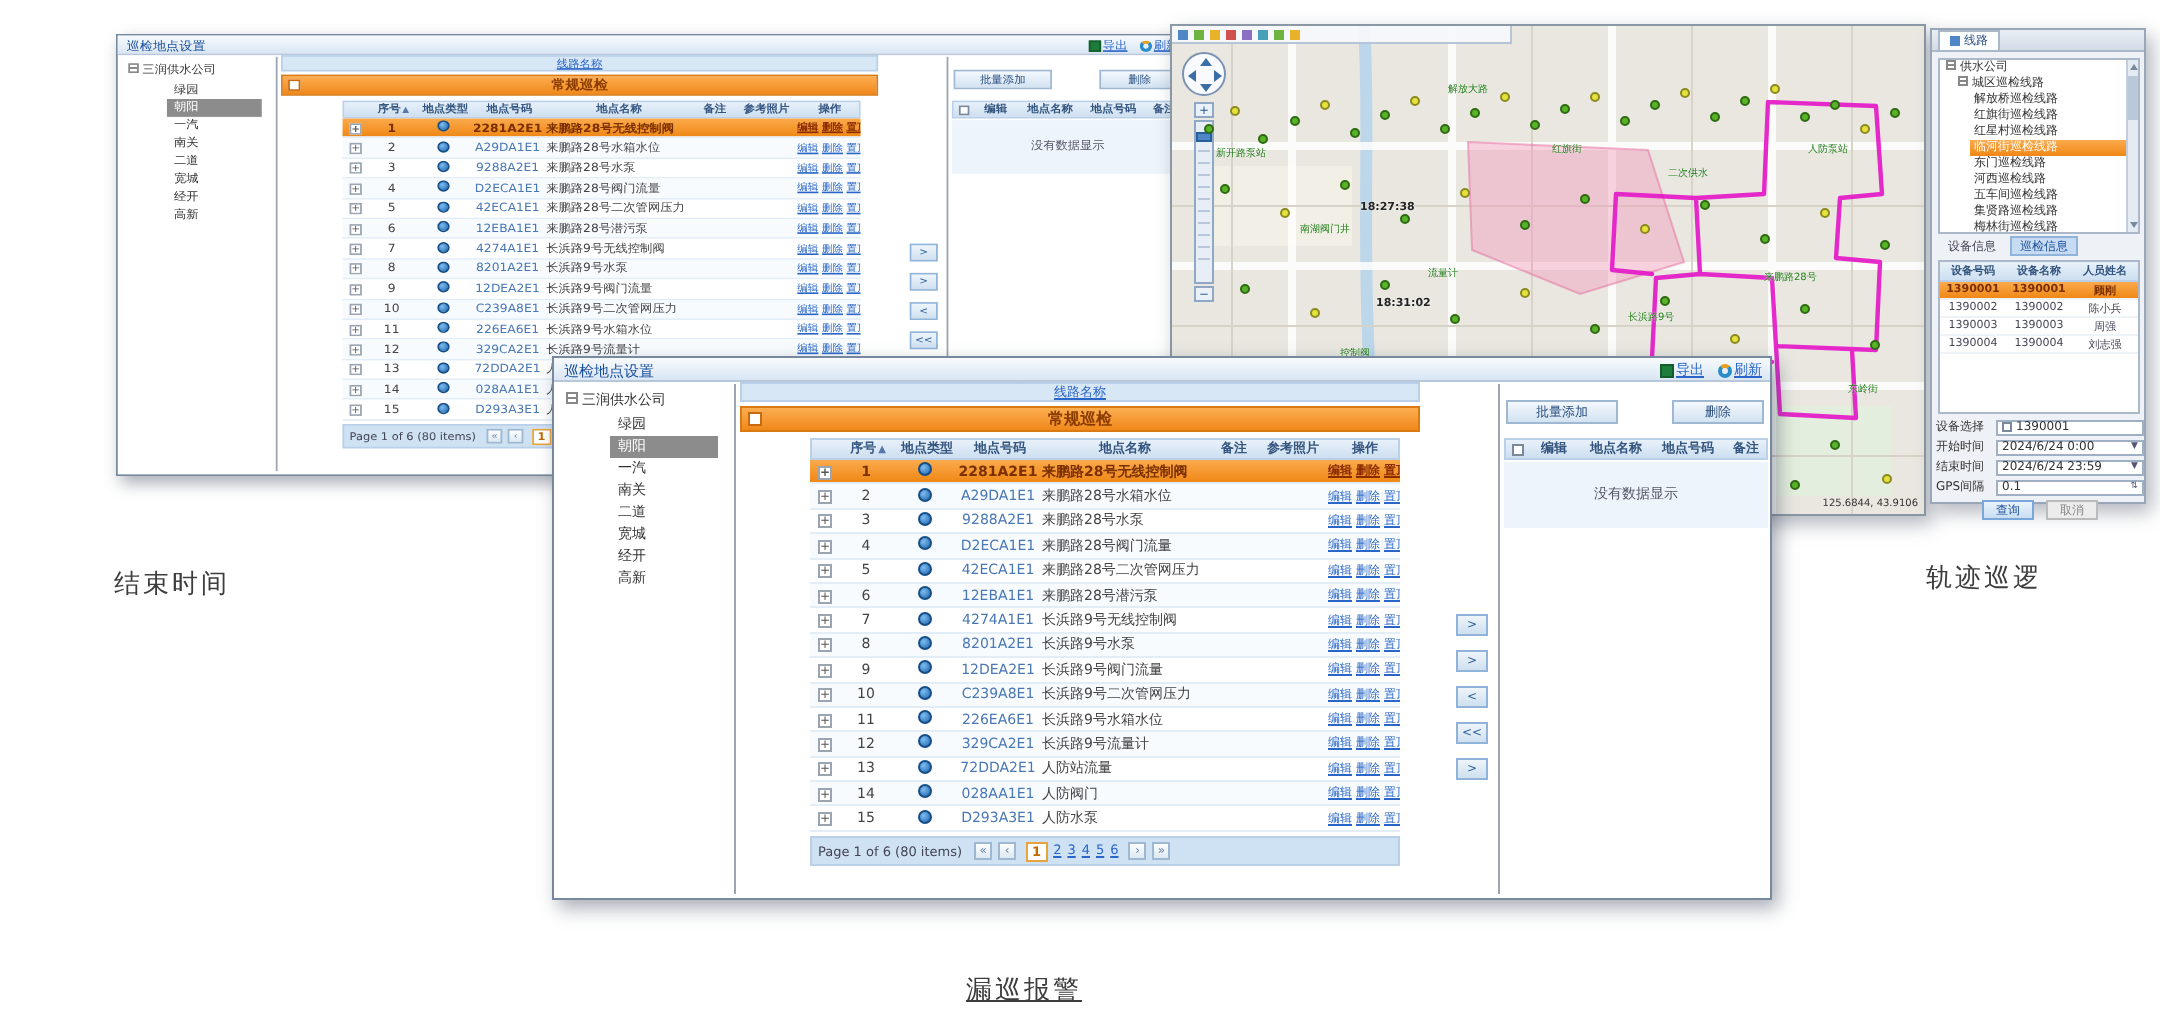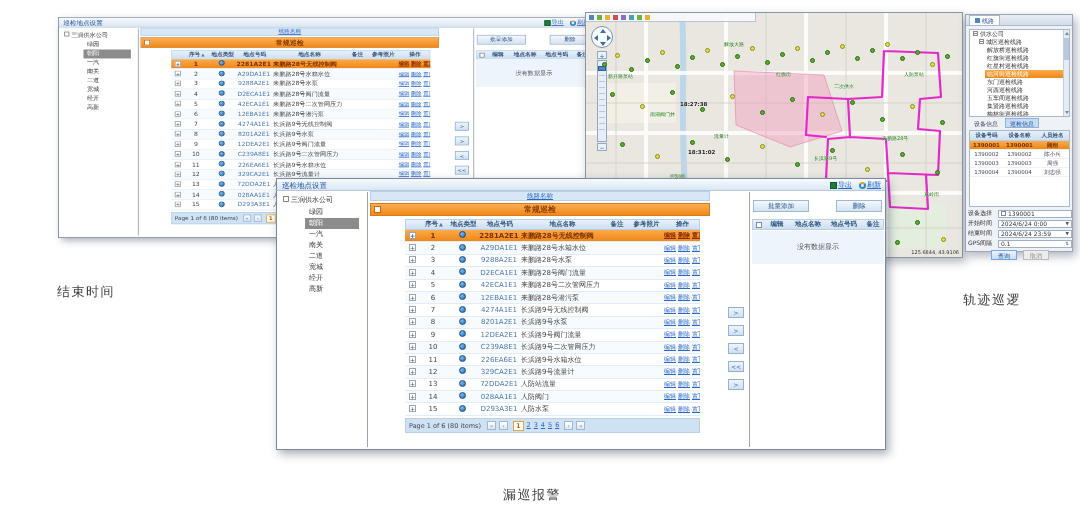--- a/index.html
+++ b/index.html
@@ -808,15 +808,15 @@
             <span class="dlg-hcell">地点名称</span>
             <span class="dlg-hcell">地点号码</span>
             <span class="dlg-hcell">备注</span>
           </div>
       <div class="rp-nodata">没有数据显示</div>
     </div>
   </div>
 </div>
 
   <div class="cap" style="left:57px;top:283px;">结束时间</div>
-  <div class="cap" style="left:963px;top:291px;">轨迹巡逻</div>
-  <div class="cap" style="left:503px;top:486px;">漏巡报警</div>
+  <div class="cap" style="left:963px;top:280px;">轨迹巡逻</div>
+  <div class="cap" style="left:483px;top:486px;text-decoration:underline;">漏巡报警</div>
 </div>
 
 </body></html>

